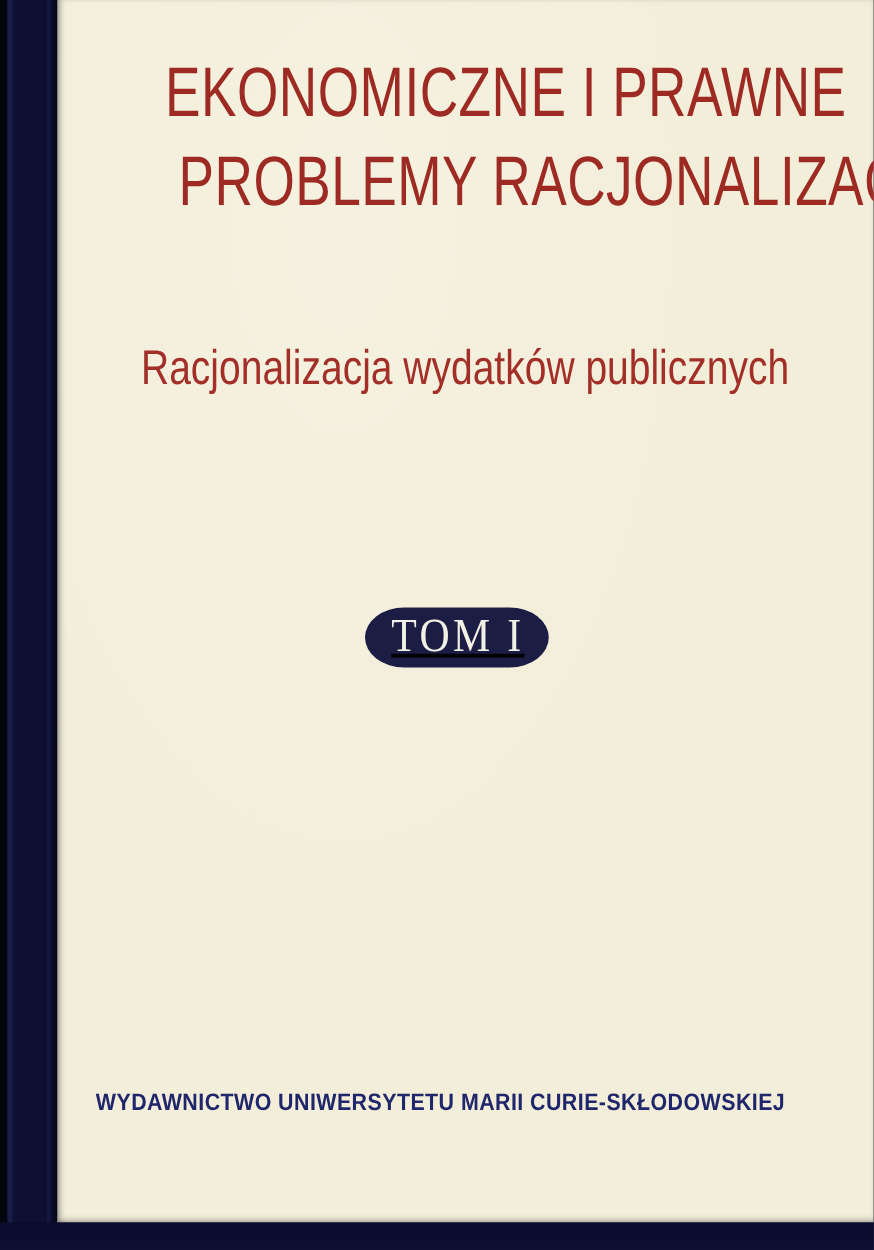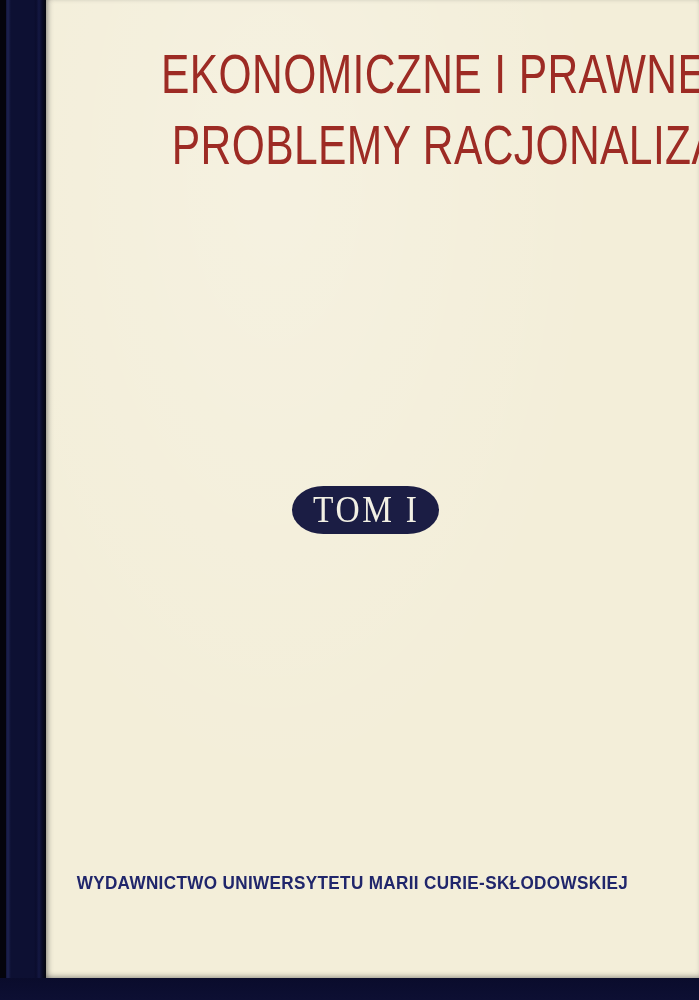--- a/index.html
+++ b/index.html
@@ -42,21 +42,20 @@
     box-shadow:inset 4px 0 6px -3px rgba(4,4,16,0.45),
                inset 0 -4px 6px -3px rgba(4,4,16,0.35);
   }
   .title{
     position:absolute;top:38px;left:0;width:100%;
     text-align:center;color:var(--title-red);
   }
   .title-line{
     height:71px;line-height:71px;font-size:56px;font-weight:400;
     white-space:nowrap;
-    padding-left:29px;
   }
   .title-line span{
     display:inline-block;transform:scaleX(0.76);transform-origin:50% 50%;
     letter-spacing:0.5px;
   }
   .subtitle{
     position:absolute;top:276px;left:0;width:100%;
     text-align:center;color:var(--subtitle-red);
   }
   .subtitle-line{
@@ -64,21 +63,21 @@
     white-space:nowrap;
   }
   .subtitle-line span{
     display:inline-block;transform:scaleX(0.80);transform-origin:50% 50%;
   }
   .badge{
     position:absolute;top:486px;left:50%;margin-left:-81px;
     width:147px;height:48px;
     background:var(--badge-navy);
     border-radius:34px / 26px;
-    display:flex;align-items:center;justify-content:center;
+    display:flex;align-items:center;justify-content:center;text-decoration:underline;
   }
   .badge span{
     font-family:"Liberation Serif", serif;
     font-size:38px;line-height:48px;color:#f2f0e4;
     letter-spacing:3px;text-indent:3px;
     display:inline-block;transform:scaleX(0.88);transform-origin:50% 50%;
     padding-bottom:2px;
   }
   .publisher{
     position:absolute;top:873px;left:0;width:100%;
@@ -101,20 +100,23 @@
     <div class="title">
       <div class="title-line">
         <span>EKONOMICZNE I PRAWNE</span>
       </div>
       <div class="title-line">
         <span>PROBLEMY RACJONALIZACJI</span>
       </div>
     </div>
 
     <div class="subtitle">
+      <div class="subtitle-line">
+        <span>Racjonalizacja wydatków publicznych</span>
+      </div>
     </div>
 
     <div class="badge">
       <span>TOM I</span>
     </div>
 
     <div class="publisher">
       <span>WYDAWNICTWO UNIWERSYTETU MARII CURIE-SKŁODOWSKIEJ</span>
     </div>
 

